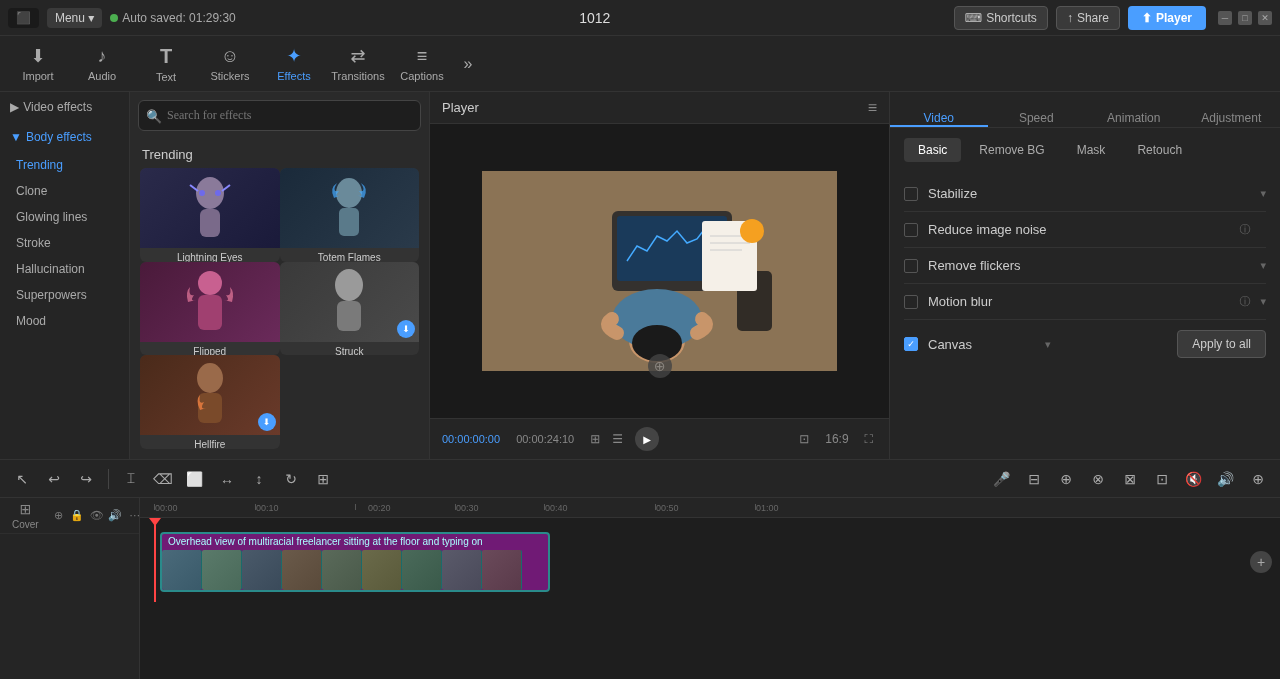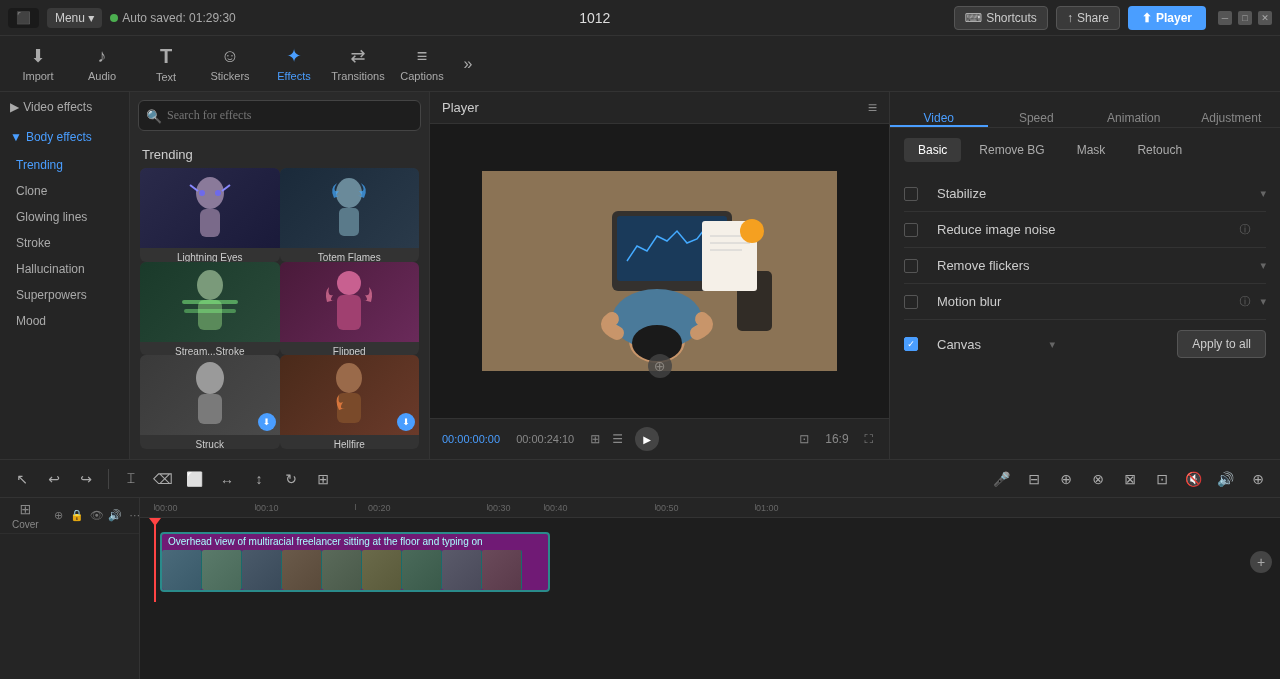--- a/index.html
+++ b/index.html
@@ -423,21 +423,20 @@
       display: flex;
       align-items: center;
       justify-content: center;
       color: white;
       font-size: 9px;
     }
     .prop-label {
       flex: 1;
       font-size: 13px;
       color: #ccc;
-      margin-left: 9px;
     }
     .prop-info {
       color: #666;
       font-size: 11px;
       cursor: pointer;
     }
     .prop-arrow {
       color: #666;
       font-size: 11px;
     }
@@ -783,31 +782,20 @@
           <svg width="60" height="70" viewBox="0 0 60 70">
             <ellipse cx="30" cy="20" rx="13" ry="15" fill="#6a8a9a"></ellipse>
             <rect x="20" y="35" width="20" height="28" rx="5" fill="#5a7a8a"></rect>
             <path d="M15 25 Q10 15 18 10 Q12 20 20 18 Q14 25 22 22" fill="#4af" opacity="0.7"></path>
             <path d="M45 25 Q50 15 42 10 Q48 20 40 18 Q46 25 38 22" fill="#4af" opacity="0.7"></path>
           </svg>
         </div>
         <div class="effect-name">Totem Flames</div>
       </div>
 
-      <div class="effect-card">
-        <div class="effect-thumb thumb-stream">
-          <svg width="60" height="70" viewBox="0 0 60 70">
-            <ellipse cx="30" cy="18" rx="13" ry="15" fill="#7a9a7a"></ellipse>
-            <rect x="18" y="33" width="24" height="30" rx="6" fill="#5a8a5a"></rect>
-            <rect x="2" y="33" width="56" height="4" rx="2" fill="#8f8" opacity="0.5"></rect>
-            <rect x="4" y="42" width="52" height="4" rx="2" fill="#8f8" opacity="0.4"></rect>
-          </svg>
-        </div>
-        <div class="effect-name">Stream...Stroke</div>
-      </div>
 
       <div class="effect-card">
         <div class="effect-thumb thumb-flipped">
           <svg width="60" height="70" viewBox="0 0 60 70">
             <circle cx="30" cy="16" r="12" fill="#c86090"></circle>
             <rect x="18" y="28" width="24" height="35" rx="6" fill="#a04070"></rect>
             <path d="M8 35 Q5 25 10 20 Q8 30 14 28 Q9 35 16 33" fill="#f8a" opacity="0.6"></path>
             <path d="M52 35 Q55 25 50 20 Q52 30 46 28 Q51 35 44 33" fill="#f8a" opacity="0.6"></path>
           </svg>
         </div>
@@ -1021,21 +1009,21 @@
           <span>00:00</span>
         </div>
         <div class="ruler-mark" style="left:115px;">
           <div class="ruler-line"></div>
           <span>00:10</span>
         </div>
         <div class="ruler-mark" style="left:215px;gap:12px;">
           <div class="ruler-line"></div>
           <span>00:20</span>
         </div>
-        <div class="ruler-mark" style="left:315px;margin-left:32px;">
+        <div class="ruler-mark" style="left:315px;">
           <div class="ruler-line"></div>
           <span>00:30</span>
         </div>
         <div class="ruler-mark" style="left:404px;">
           <div class="ruler-line"></div>
           <span>00:40</span>
         </div>
         <div class="ruler-mark" style="left:515px;">
           <div class="ruler-line"></div>
           <span>00:50</span>

